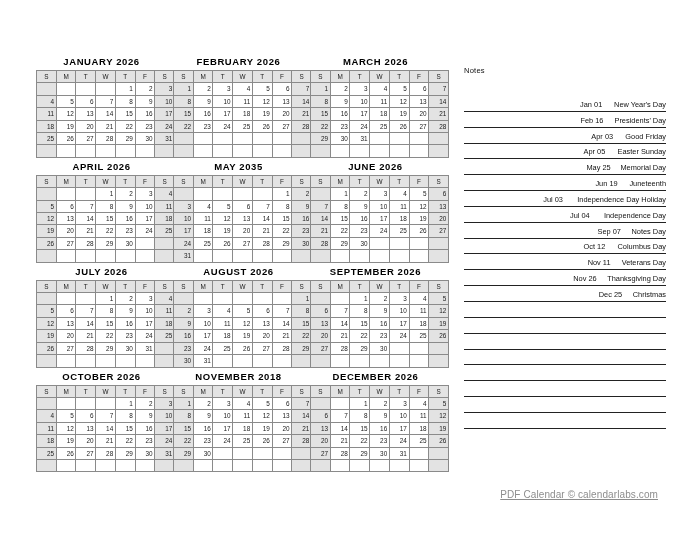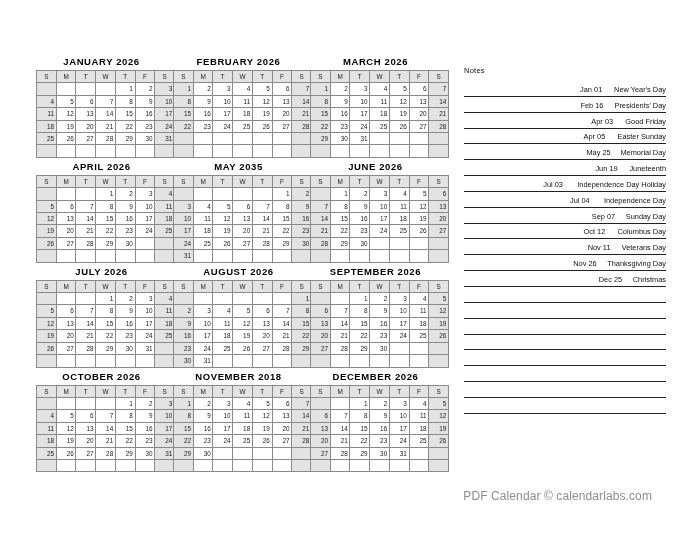--- a/index.html
+++ b/index.html
@@ -81,21 +81,21 @@
   
   #notes-panel {
     position: absolute;
     left: 464px;
     top: 66px;
     width: 202px;
   }
   .notes-heading {
     font-size: 7.6px;
     color: #111111;
-    margin-bottom: 6px;
+    margin-bottom: 21px;
     letter-spacing: 0.2px;
   }
   .note-row {
     display: flex;
     align-items: flex-end;
     border-bottom: 1.3px solid #222222;
     height: 15.85px;
     box-sizing: border-box;
     justify-content: flex-end;
   }
@@ -113,25 +113,26 @@
     white-space: nowrap;
   }
   .note-row.blank .note-date,
   .note-row.blank .note-label {
     visibility: hidden;
   }
 
   
   #footer {
     position: absolute;
-    right: 48px;
+    right: 42px;
     top: 489px;
-    font-size: 12px;
+    font-size: 10px;
     color: #8d8d8d;
     letter-spacing: 0.1px;
+    text-decoration: underline;
   }
 </style>
 </head>
 <body>
 
 <div id="page">
 
   <div id="calendar-area">
       <div class="month-row">
         <div class="month-block">
@@ -1037,21 +1038,21 @@
         <div class="note-row">
           <span class="note-date">Jul 03</span>
           <span class="note-label">Independence Day Holiday</span>
         </div>
         <div class="note-row">
           <span class="note-date">Jul 04</span>
           <span class="note-label">Independence Day</span>
         </div>
         <div class="note-row">
           <span class="note-date">Sep 07</span>
-          <span class="note-label">Sunday Day</span>
+          <span class="note-label">Notes Day</span>
         </div>
         <div class="note-row">
           <span class="note-date">Oct 12</span>
           <span class="note-label">Columbus Day</span>
         </div>
         <div class="note-row">
           <span class="note-date">Nov 11</span>
           <span class="note-label">Veterans Day</span>
         </div>
         <div class="note-row">

